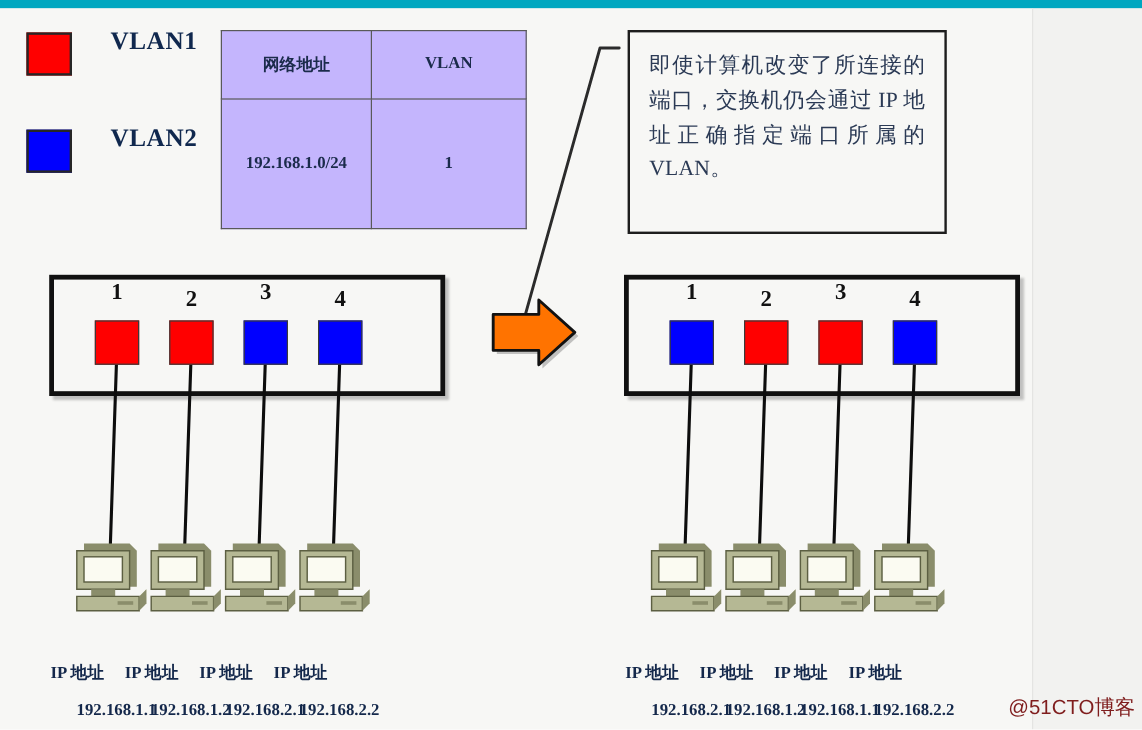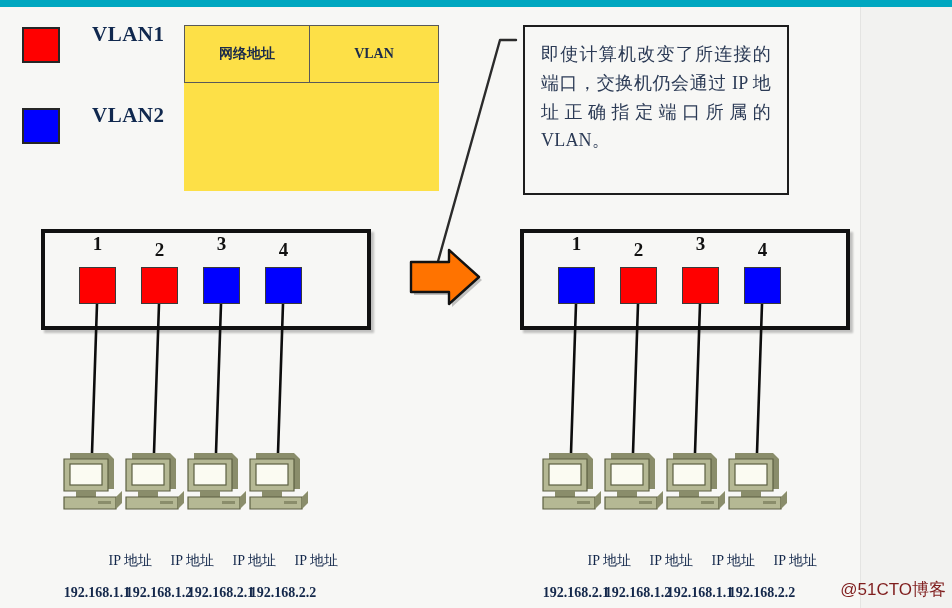--- a/index.html
+++ b/index.html
@@ -54,21 +54,21 @@
     letter-spacing: 0.5px;
     white-space: nowrap;
   }
 
   
   #vlan-table {
     position: absolute;
     left: 184px; top: 18px;
     width: 252px; height: 166px;
     border-collapse: collapse;
-    background: #fde047;
+    background: #c4b5fd;
     table-layout: fixed;
   }
   #vlan-table td, #vlan-table th {
     border: 1.5px solid #595959;
     text-align: center;
     vertical-align: middle;
     font-weight: 600;
     color: #1b2b4b;
     padding: 0;
   }
@@ -117,23 +117,23 @@
     font-weight: 700;
     color: #111111;
     width: 37px;
     text-align: center;
   }
 
   
   .ip-title {
     position: absolute;
     width: 110px;
-    text-align: right;
+    text-align: left;
     font-size: 14px;
-    font-weight: 400;
+    font-weight: 700;
     color: #14284b;
     white-space: nowrap;
   }
   .ip-value {
     position: absolute;
     width: 110px;
     text-align: center;
     font-size: 14px;
     font-weight: 600;
     color: #14284b;
@@ -175,20 +175,24 @@
     </div>
 
     <table id="vlan-table">
       <thead>
         <tr>
           <th class="col-net">网络地址</th>
           <th class="col-vlan">VLAN</th>
         </tr>
       </thead>
       <tbody>
+        <tr>
+          <td>192.168.1.0/24</td>
+          <td class="cell-vlan-num">1</td>
+        </tr>
       </tbody>
     </table>
 
     <div id="callout">
       <p>即使计算机改变了所连接的端口，交换机仍会通过 IP 地址正确指定端口所属的 VLAN。</p>
     </div>
 
     <div class="switch-box" id="switch-left" style="left:41px; top:222px; width:330px; height:101px;"></div>
     <div class="switch-box" id="switch-right" style="left:520px; top:222px; width:330px; height:101px;"></div>
 

